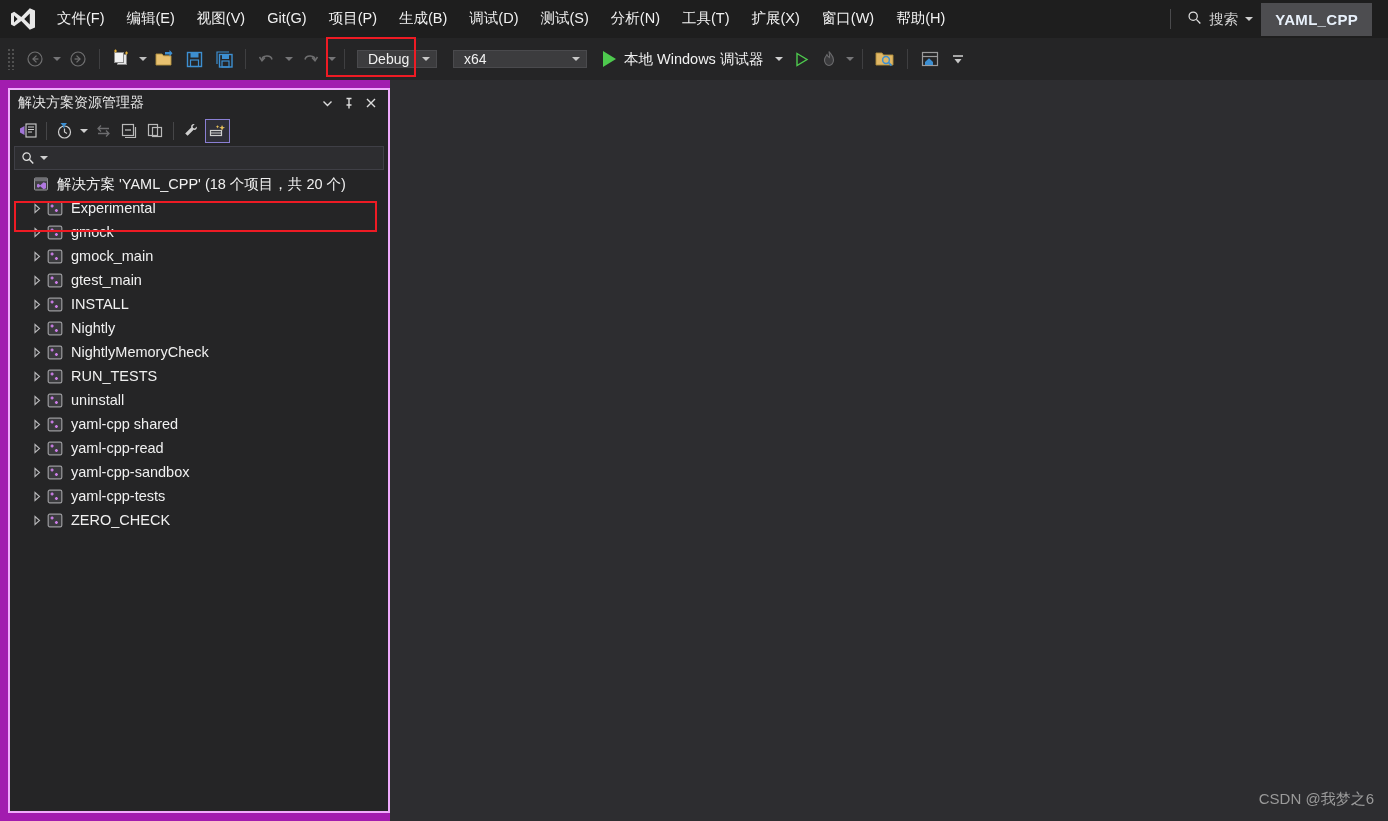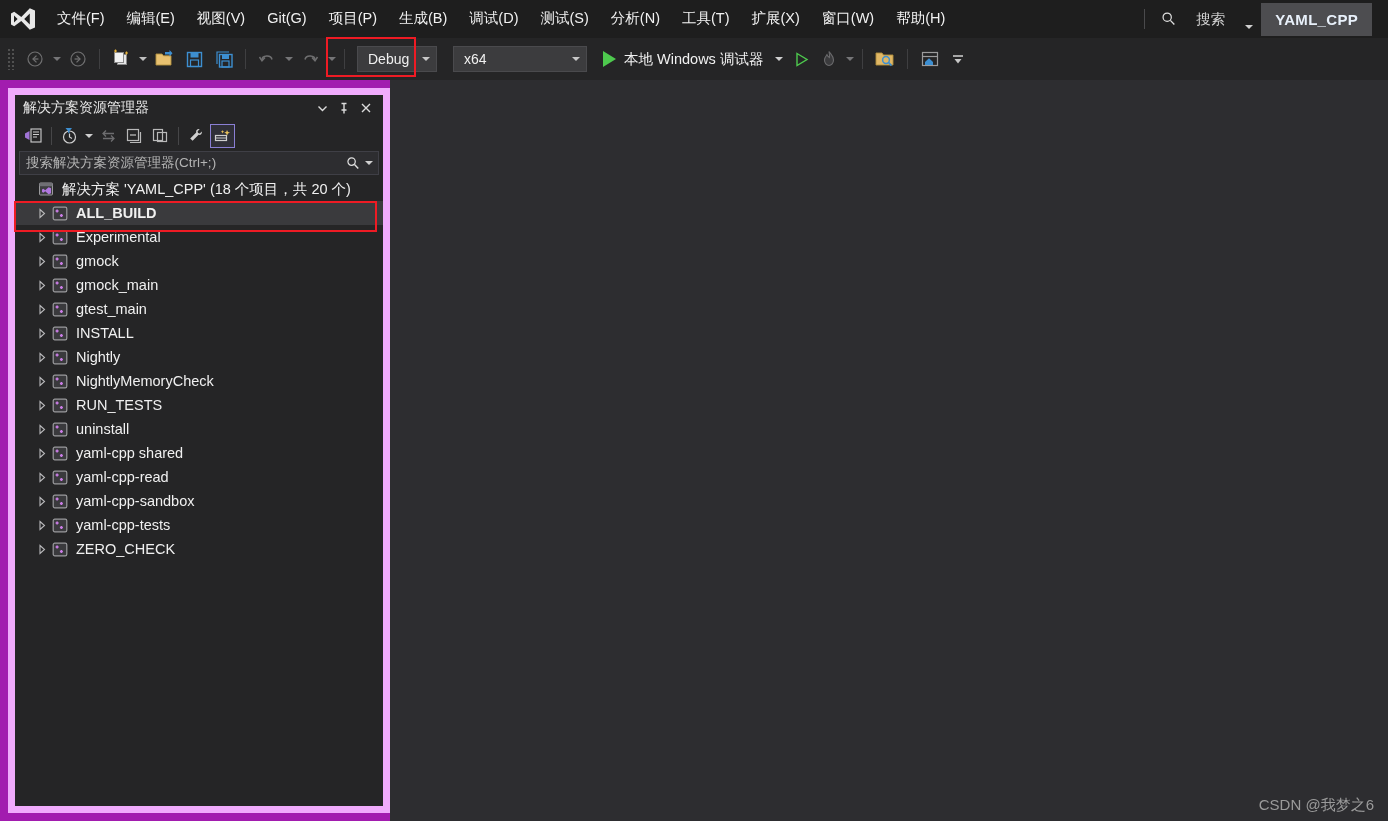--- a/index.html
+++ b/index.html
@@ -46,22 +46,22 @@
     line-height: 1.2;
   }
   .menu-spacer { flex: 1 1 auto; }
   .menu-divider {
     width: 1px; height: 20px;
     background: #4a4a4c;
     margin: 0 8px;
   }
   .search-box {
     display: flex;
-    align-items: flex-end;
-    gap: 20px;
+    align-items: center;
+    gap: 7px;
     padding: 4px 8px;
     font-size: 14.5px;
     color: #d4d4d4;
     cursor: text;
   }
   .search-box .mag { display:block; }
   .caret-dn {
     width: 0; height: 0;
     border-left: 4px solid transparent;
     border-right: 4px solid transparent;
@@ -109,21 +109,21 @@
     width: 13px; height: 28px;
     display: flex; align-items: center; justify-content: center;
     cursor: default;
   }
   .tb-sep {
     width: 1px; height: 20px;
     background: #3f3f41;
     margin: 0 6px;
   }
   .combo {
-    height: 26px;
+    height: 18px;
     background: #3c3c3e;
     border: 1px solid #4a4a4d;
     display: flex;
     align-items: center;
     justify-content: space-between;
     font-size: 14px;
     color: #f0f0f0;
     padding: 0 6px 0 10px;
     box-sizing: border-box;
     cursor: default;
@@ -160,21 +160,21 @@
   }
   #redbox-debug { left: 326px; top: 37px; width: 86px; height: 36px; }
   #redbox-allbuild { left: 14px; top: 201px; width: 359px; height: 27px; }
 
   
   .solexp {
     position: absolute;
     left: 8px; top: 88px;
     width: 382px; height: 725px;
     background: #252526;
-    border: 7px solid #f0abfc;
+    border: 2px solid #f0abfc;
     box-sizing: border-box;
     display: flex;
     flex-direction: column;
   }
   .se-title {
     height: 26px;
     display: flex;
     align-items: center;
     padding: 0 6px 0 8px;
     flex: 0 0 auto;
@@ -273,21 +273,21 @@
 
   
   .editor-area {
     position: absolute;
     left: 390px; top: 80px;
     width: 998px; height: 741px;
     background: #2d2d30;
   }
   .watermark {
     position: absolute;
-    right: 14px; bottom: 6px;
+    right: 14px; bottom: 12px;
     font-size: 15px;
     color: #9a9a9a;
     white-space: nowrap;
   }
 </style>
 </head>
 <body>
 
 <div id="app">
 
@@ -540,21 +540,20 @@
         <svg width="19" height="18" viewBox="0 0 19 18" aria-hidden="true">
           <rect x="2.5" y="8.5" width="11" height="5" fill="none" stroke="#cfcfcf" stroke-width="1.2"></rect>
           <line x1="2.5" y1="11" x2="13.5" y2="11" stroke="#cfcfcf" stroke-width="1"></line>
           <path d="M14 3 L15 5 L17 5.6 L15 6.4 L14 8.4 L13.2 6.4 L11.2 5.6 L13.2 5 Z" fill="#e8c15a"></path>
           <path d="M9.5 3 L10 4.3 L11.3 4.8 L10 5.3 L9.5 6.6 L9 5.3 L7.7 4.8 L9 4.3 Z" fill="#e8c15a"></path>
         </svg>
       </div>
     </div>
 
     <div class="se-search">
-      <div class="se-search-ph">搜索解决方案资源管理器(Ctrl+;)</div>
       <span style="display:flex;align-items:center;">
         <svg width="14" height="14" viewBox="0 0 16 16" aria-hidden="true">
           <circle cx="6.4" cy="6.4" r="4.2" fill="none" stroke="#e0e0e0" stroke-width="1.4"></circle>
           <line x1="9.7" y1="9.7" x2="14" y2="14.2" stroke="#e0e0e0" stroke-width="1.6"></line>
         </svg>
       </span>
       <span class="caret-dn" style="margin-left:5px;"></span>
     </div>
 
     <div class="se-tree">
@@ -564,35 +563,20 @@
           <svg width="16" height="16" viewBox="0 0 16 16" aria-hidden="true">
             <rect x="1.5" y="2" width="13" height="12" rx="1" fill="#3f3f42" stroke="#9a9a9c" stroke-width="1"></rect>
             <rect x="1.5" y="2" width="13" height="3.2" fill="#6f6f74"></rect>
             <path d="M10.6 6.2 L13 7.2 L13 12.2 L10.6 13.2 L7.2 10.2 L5.4 11.7 L4 11 L4 8.4 L5.4 7.7 L7.2 9.2 Z" fill="#b178e0"></path>
           </svg>
         </div>
         <div class="row-label">解决方案 'YAML_CPP' (18 个项目，共 20 个)</div>
       </div>
 
       <div id="project-rows">
-          <div class="tree-row selected">
-            <div class="twisty">
-              <svg width="10" height="11" viewBox="0 0 10 11" aria-hidden="true">
-                <path d="M3 1.5 L7.5 5.5 L3 9.5 Z" fill="none" stroke="#b9b9bb" stroke-width="1.1"></path>
-              </svg>
-            </div>
-            <div class="row-icon">
-              <svg width="16" height="15" viewBox="0 0 16 15" aria-hidden="true">
-                <rect x="1.2" y="1.2" width="13.6" height="12.6" rx="1.6" fill="#3a3a3d" stroke="#9b9b9e" stroke-width="1.2"></rect>
-                <path d="M5.1 3.6 L5.1 6.6 M3.6 5.1 L6.6 5.1" stroke="#cc7ee8" stroke-width="1.5"></path>
-                <path d="M9.4 7.9 L9.4 10.9 M7.9 9.4 L10.9 9.4" stroke="#cc7ee8" stroke-width="1.5"></path>
-              </svg>
-            </div>
-            <div class="row-label">ALL_BUILD</div>
-          </div>
           <div class="tree-row">
             <div class="twisty">
               <svg width="10" height="11" viewBox="0 0 10 11" aria-hidden="true">
                 <path d="M3 1.5 L7.5 5.5 L3 9.5 Z" fill="none" stroke="#b9b9bb" stroke-width="1.1"></path>
               </svg>
             </div>
             <div class="row-icon">
               <svg width="16" height="15" viewBox="0 0 16 15" aria-hidden="true">
                 <rect x="1.2" y="1.2" width="13.6" height="12.6" rx="1.6" fill="#3a3a3d" stroke="#9b9b9e" stroke-width="1.2"></rect>
                 <path d="M5.1 3.6 L5.1 6.6 M3.6 5.1 L6.6 5.1" stroke="#cc7ee8" stroke-width="1.5"></path>

